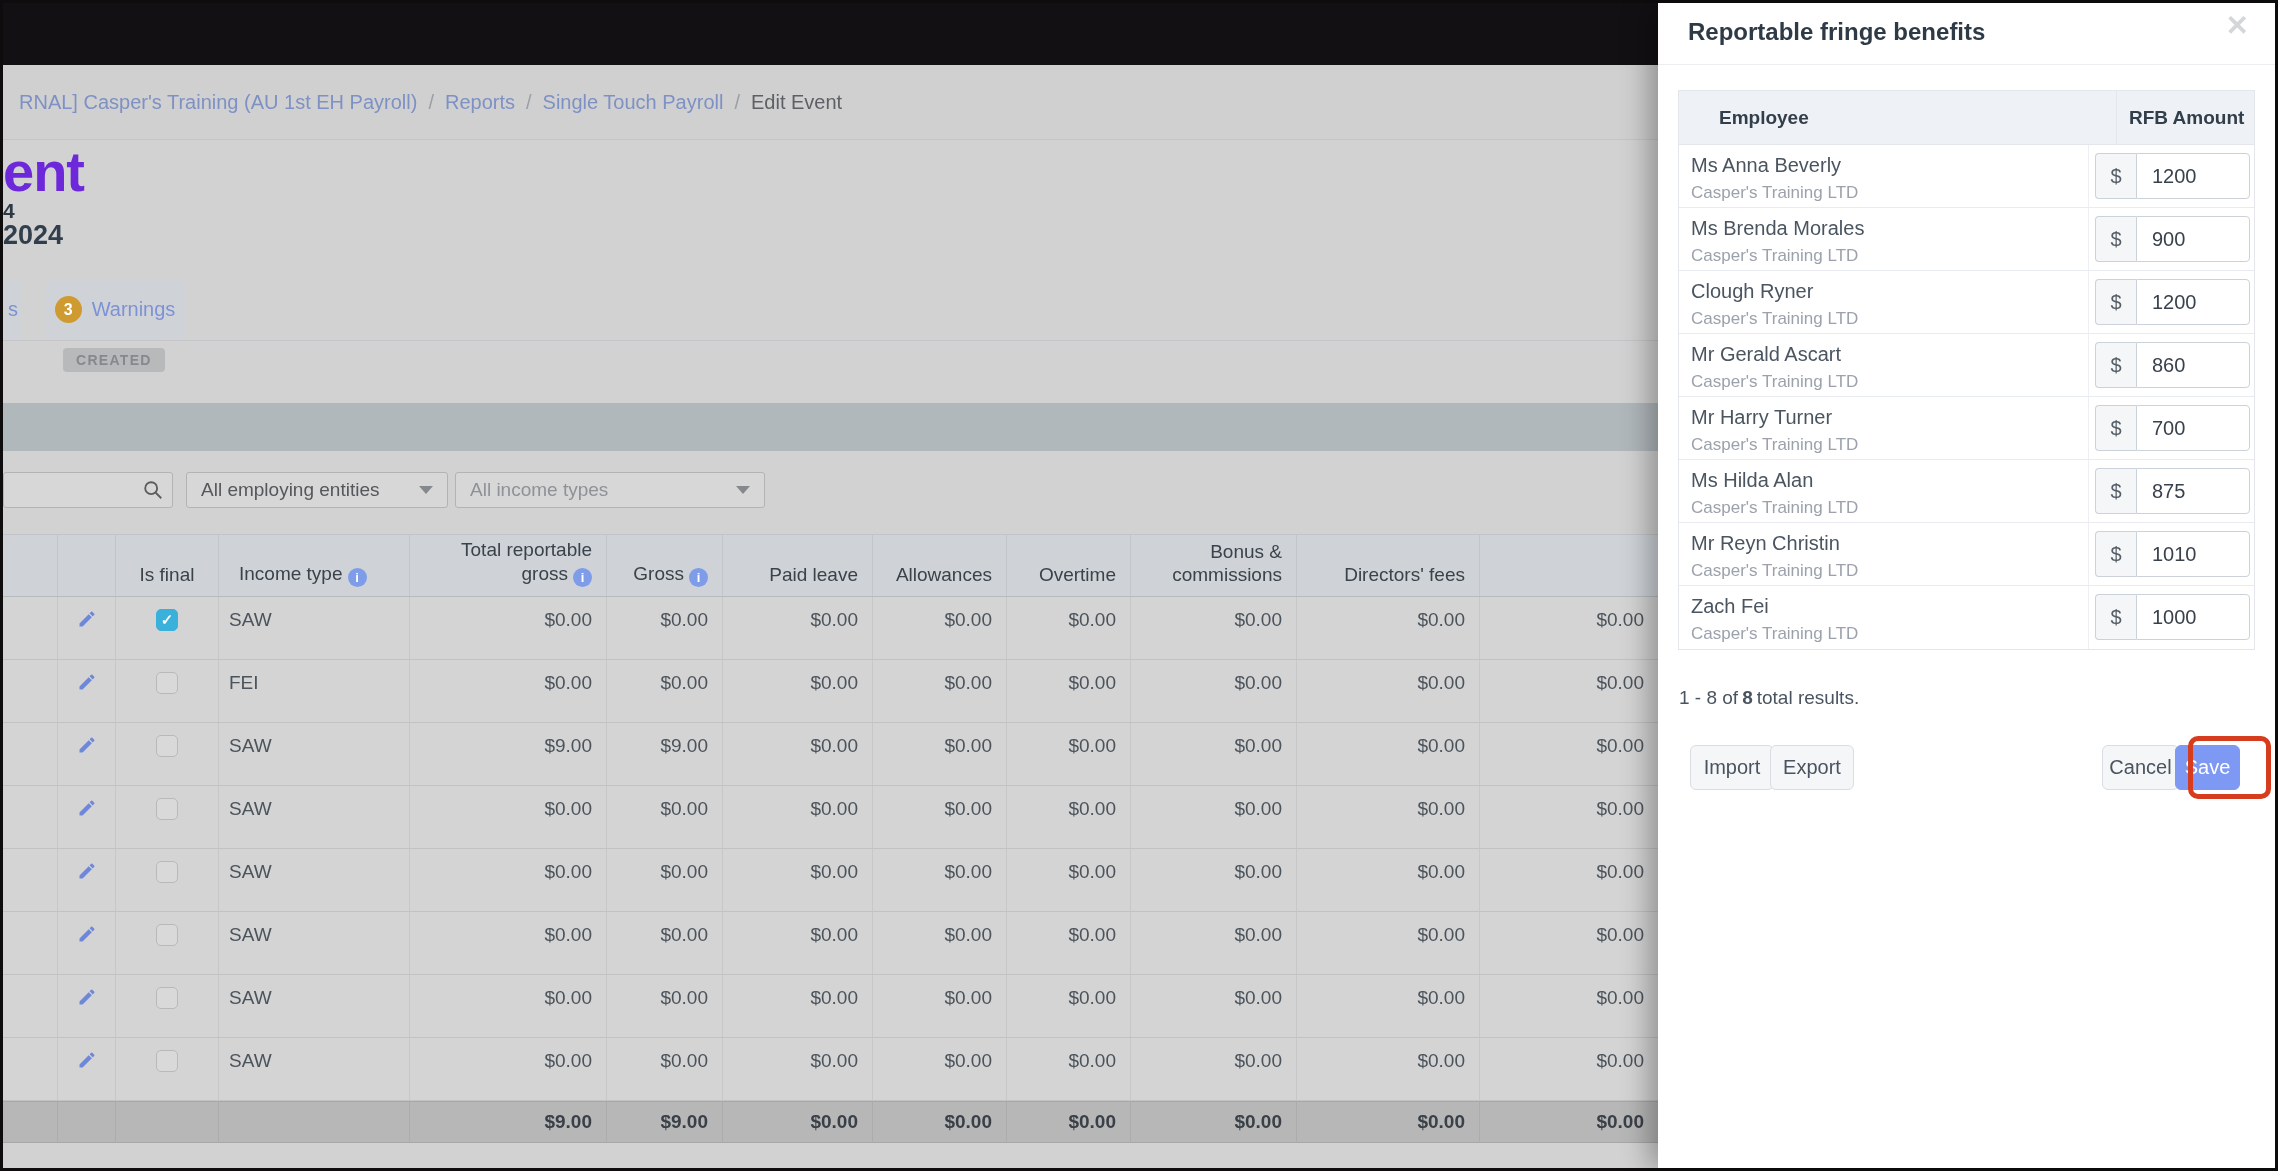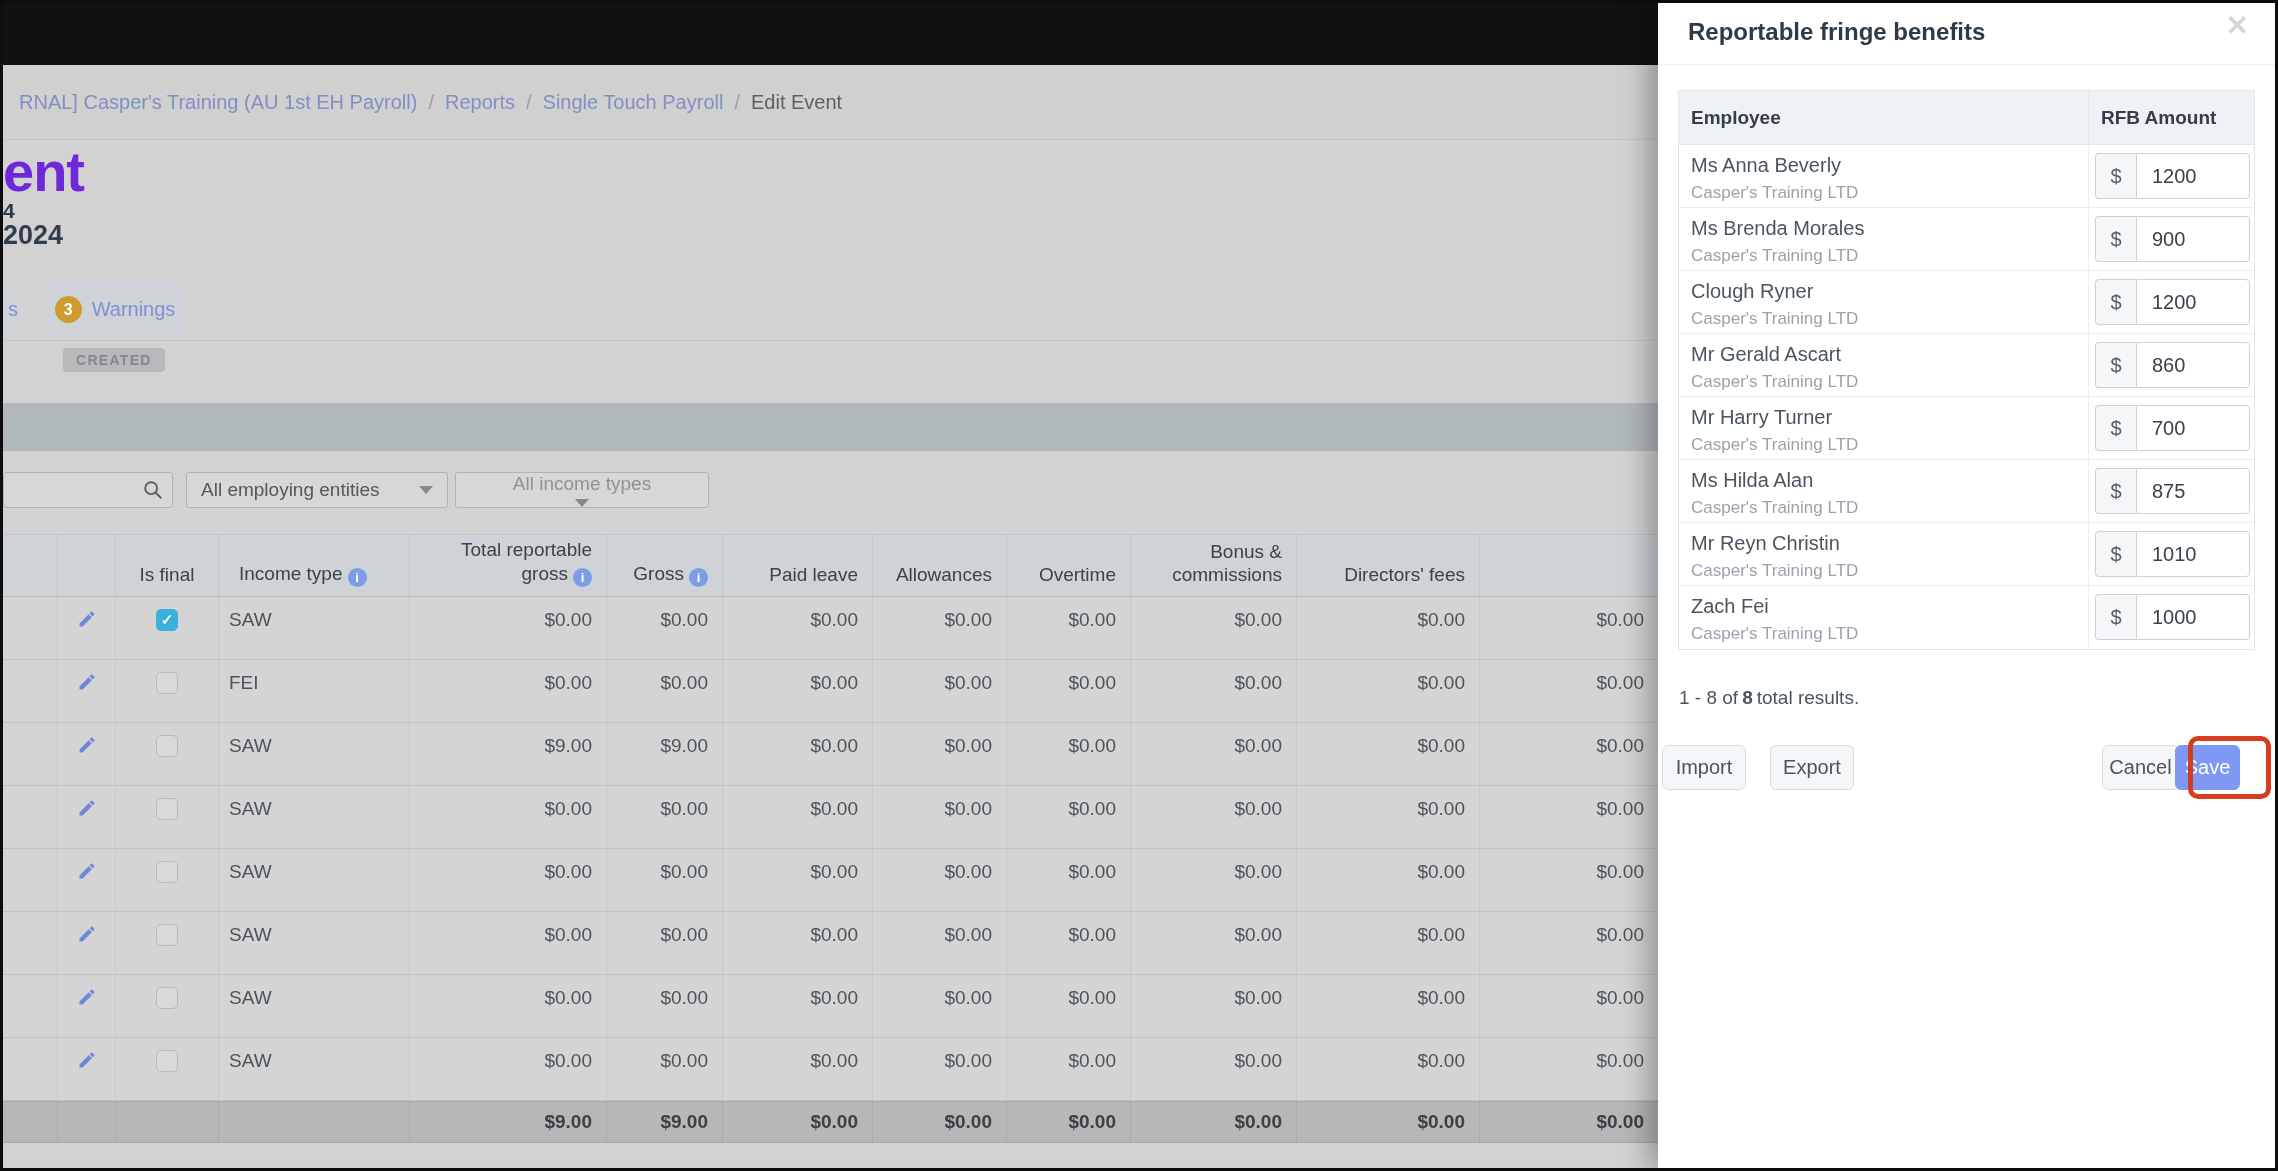--- a/index.html
+++ b/index.html
@@ -26,21 +26,21 @@
   .warn-badge { width:27px; height:27px; border-radius:50%; background:#cf9a30; color:#fff; font-size:16px; font-weight:700; display:flex; align-items:center; justify-content:center; flex:0 0 auto; }
 
   .created-badge { position:absolute; left:60px; top:345px; background:#b8b9bb; color:#85888d; font-size:14px; font-weight:700; letter-spacing:1.3px; padding:4px 13px; border-radius:4px; }
 
   .band { position:absolute; left:0; top:400px; width:100%; height:48px; background:#b1b8bc; }
 
   .search-box { position:absolute; left:0; top:469px; width:170px; height:36px; background:#d7d7d7; border:1px solid #b3b3b3; border-radius:3px; display:flex; align-items:center; padding:0 8px 0 6px; }
   .search-box input { flex:1; min-width:0; border:none; background:transparent; outline:none; font-size:19px; color:#54575b; font-family:inherit; }
   .dropdown { position:absolute; top:469px; height:36px; background:#d7d7d7; border:1px solid #b3b3b3; border-radius:3px; display:flex; align-items:center; justify-content:space-between; padding:0 14px; font-size:19px; color:#54575b; }
   .dd-entities { left:183px; width:262px; }
-  .dd-income { left:452px; width:254px;flex-direction:column; }
+  .dd-income { left:452px; width:310px; }
   .dd-income .dd-label { color:#8e9297; }
   .caret { width:0; height:0; border-left:7px solid transparent; border-right:7px solid transparent; border-top:8px solid #85888c; }
 
   
   .stp-table { position:absolute; left:0; top:531px; width:100%; }
   .t-head { display:flex; height:63px; background:#cfd3d8; border-top:1px solid #c0c4c8; border-bottom:1px solid #b6bbc0; }
   .h-cell { display:flex; align-items:flex-end; padding-bottom:9px; border-right:1px solid #c2c6cb; font-size:19px; color:#3a424a; line-height:1.25;justify-content:flex-end; }
   .h-wrap { width:100%; text-align:right; padding-right:14px; }
   .h-wrap.h-left { text-align:left; padding-left:10px; padding-right:6px; }
   .h-wrap.h-center { text-align:center; padding-right:0; }
@@ -58,38 +58,38 @@
   .t-total { display:flex; height:42px; background:#b7b7b7; border-top:1px solid #a8a8a8; border-bottom:1px solid #a8a8a8; }
   .t-total .cell { border-right:1px solid #acacac; padding-top:9px; font-weight:700; color:#3a4047; }
   .t-total .c-a7 { border-right:none; }
 
   
   #modal { position:absolute; left:1658px; top:3px; width:617px; height:1165px; background:#ffffff; box-shadow:-10px 0 26px rgba(0,0,0,0.30); }
   .m-head { position:absolute; top:0; left:0; right:0; height:62px; border-bottom:1px solid #eceef1; }
   .m-title { position:absolute; left:30px; top:15px; font-size:24px; font-weight:600; color:#2e3a46; }
   .m-close { position:absolute; right:26px; top:9px; font-size:28px; font-weight:700; color:#d4d6d9; line-height:1; }
   .rfb-table { position:absolute; left:20px; width:577px; top:87px; border:1px solid #e3e7ec; }
-  .rfb-head { display:flex; height:54px; background:#eef1f6; border-bottom:1px solid #e3e7ec; }
+  .rfb-head { display:flex; height:54px; background:#eef1f6; border-bottom:1px solid #e3e7ec;padding-left:28px; }
   .rfb-h-emp, .rfb-h-amt { display:flex; align-items:center; padding-left:12px; font-size:19px; font-weight:600; color:#323e4a; }
   .rfb-h-emp { width:410px; border-right:1px solid #e3e7ec; }
   .rfb-h-amt { flex:1; }
   .rfb-row { display:flex; height:63px; background:#fff; border-bottom:1px solid #e8ebef; }
   .rfb-row:last-child { border-bottom:none; }
   .rfb-emp { width:410px; border-right:1px solid #eceff3; padding:9px 0 0 12px; }
   .rfb-name { font-size:20px; color:#4a5560; }
   .rfb-co { font-size:17px; color:#9ba2ab; margin-top:6px; }
   .rfb-amt { flex:1; padding:8px 0 0 6px; }
   .igroup { display:flex; height:46px; width:155px; }
   .iprefix { width:41px; background:#f5f6f8; border:1px solid #ccd2d9; border-right:none; border-radius:4px 0 0 4px; display:flex; align-items:center; justify-content:center; font-size:20px; color:#555e67; }
   .iinput { flex:1; width:114px; border:1px solid #ccd2d9; border-radius:0 4px 4px 0; font-size:20px; color:#39424c; padding-left:15px; outline:none; background:#fff; font-family:inherit; }
   .rfb-results { position:absolute; left:21px; top:684px; font-size:19px; color:#4a5460; }
   .rfb-results .bold { font-weight:700; }
   .rfb-results span { margin-right:4px; }
   .btn { position:absolute; top:742px; height:45px; border-radius:6px; background:#f5f6f8; border:1px solid #d9dde3; font-size:20px; color:#4a5460; display:flex; align-items:center; justify-content:center; }
-  .btn-import { left:4px; width:84px; }
+  .btn-import { left:32px; width:84px; }
   .btn-export { left:112px; width:84px; }
   .btn-cancel { left:444px; width:77px; }
   .btn-save { left:517px; width:65px; background:#7e99f4; border:1px solid #7e99f4; color:#ffffff; }
   .save-ring { position:absolute; left:530px; top:733px; width:83px; height:63px; border:5px solid #d63c1e; border-radius:10px; pointer-events:none; }
 </style>
 </head>
 <body>
 
 <div id="main">
   <div class="topbar"></div>

